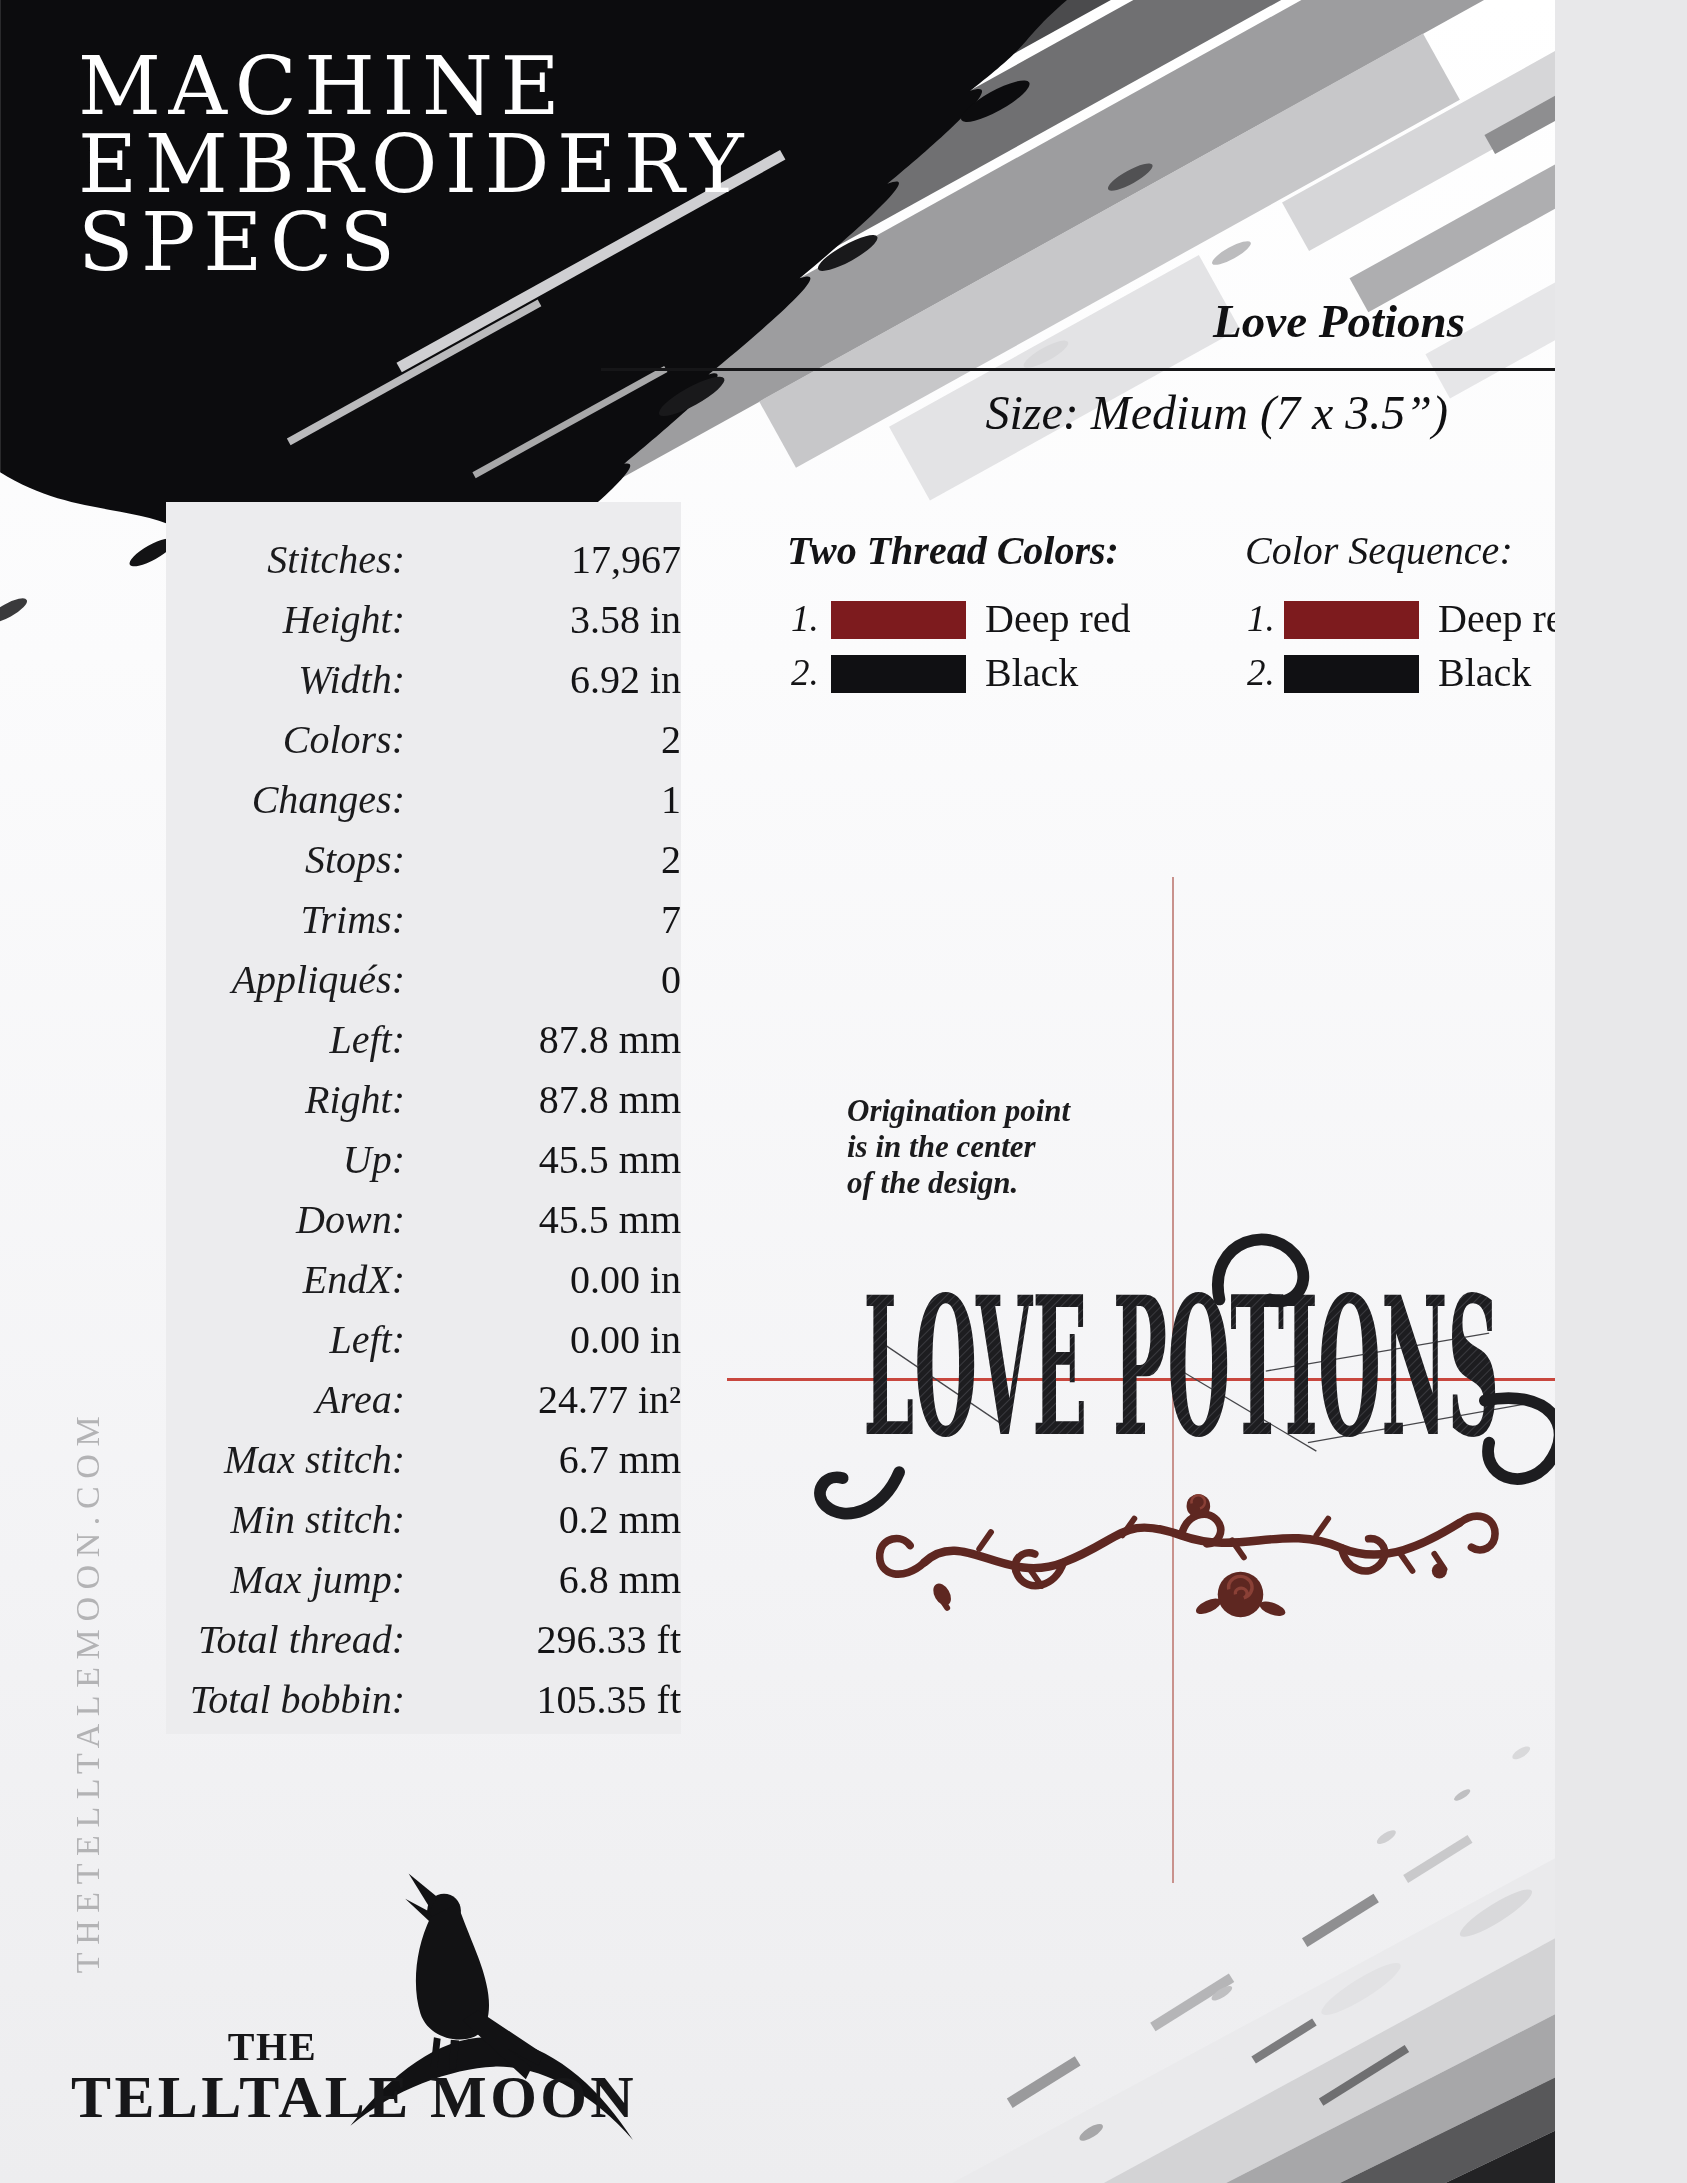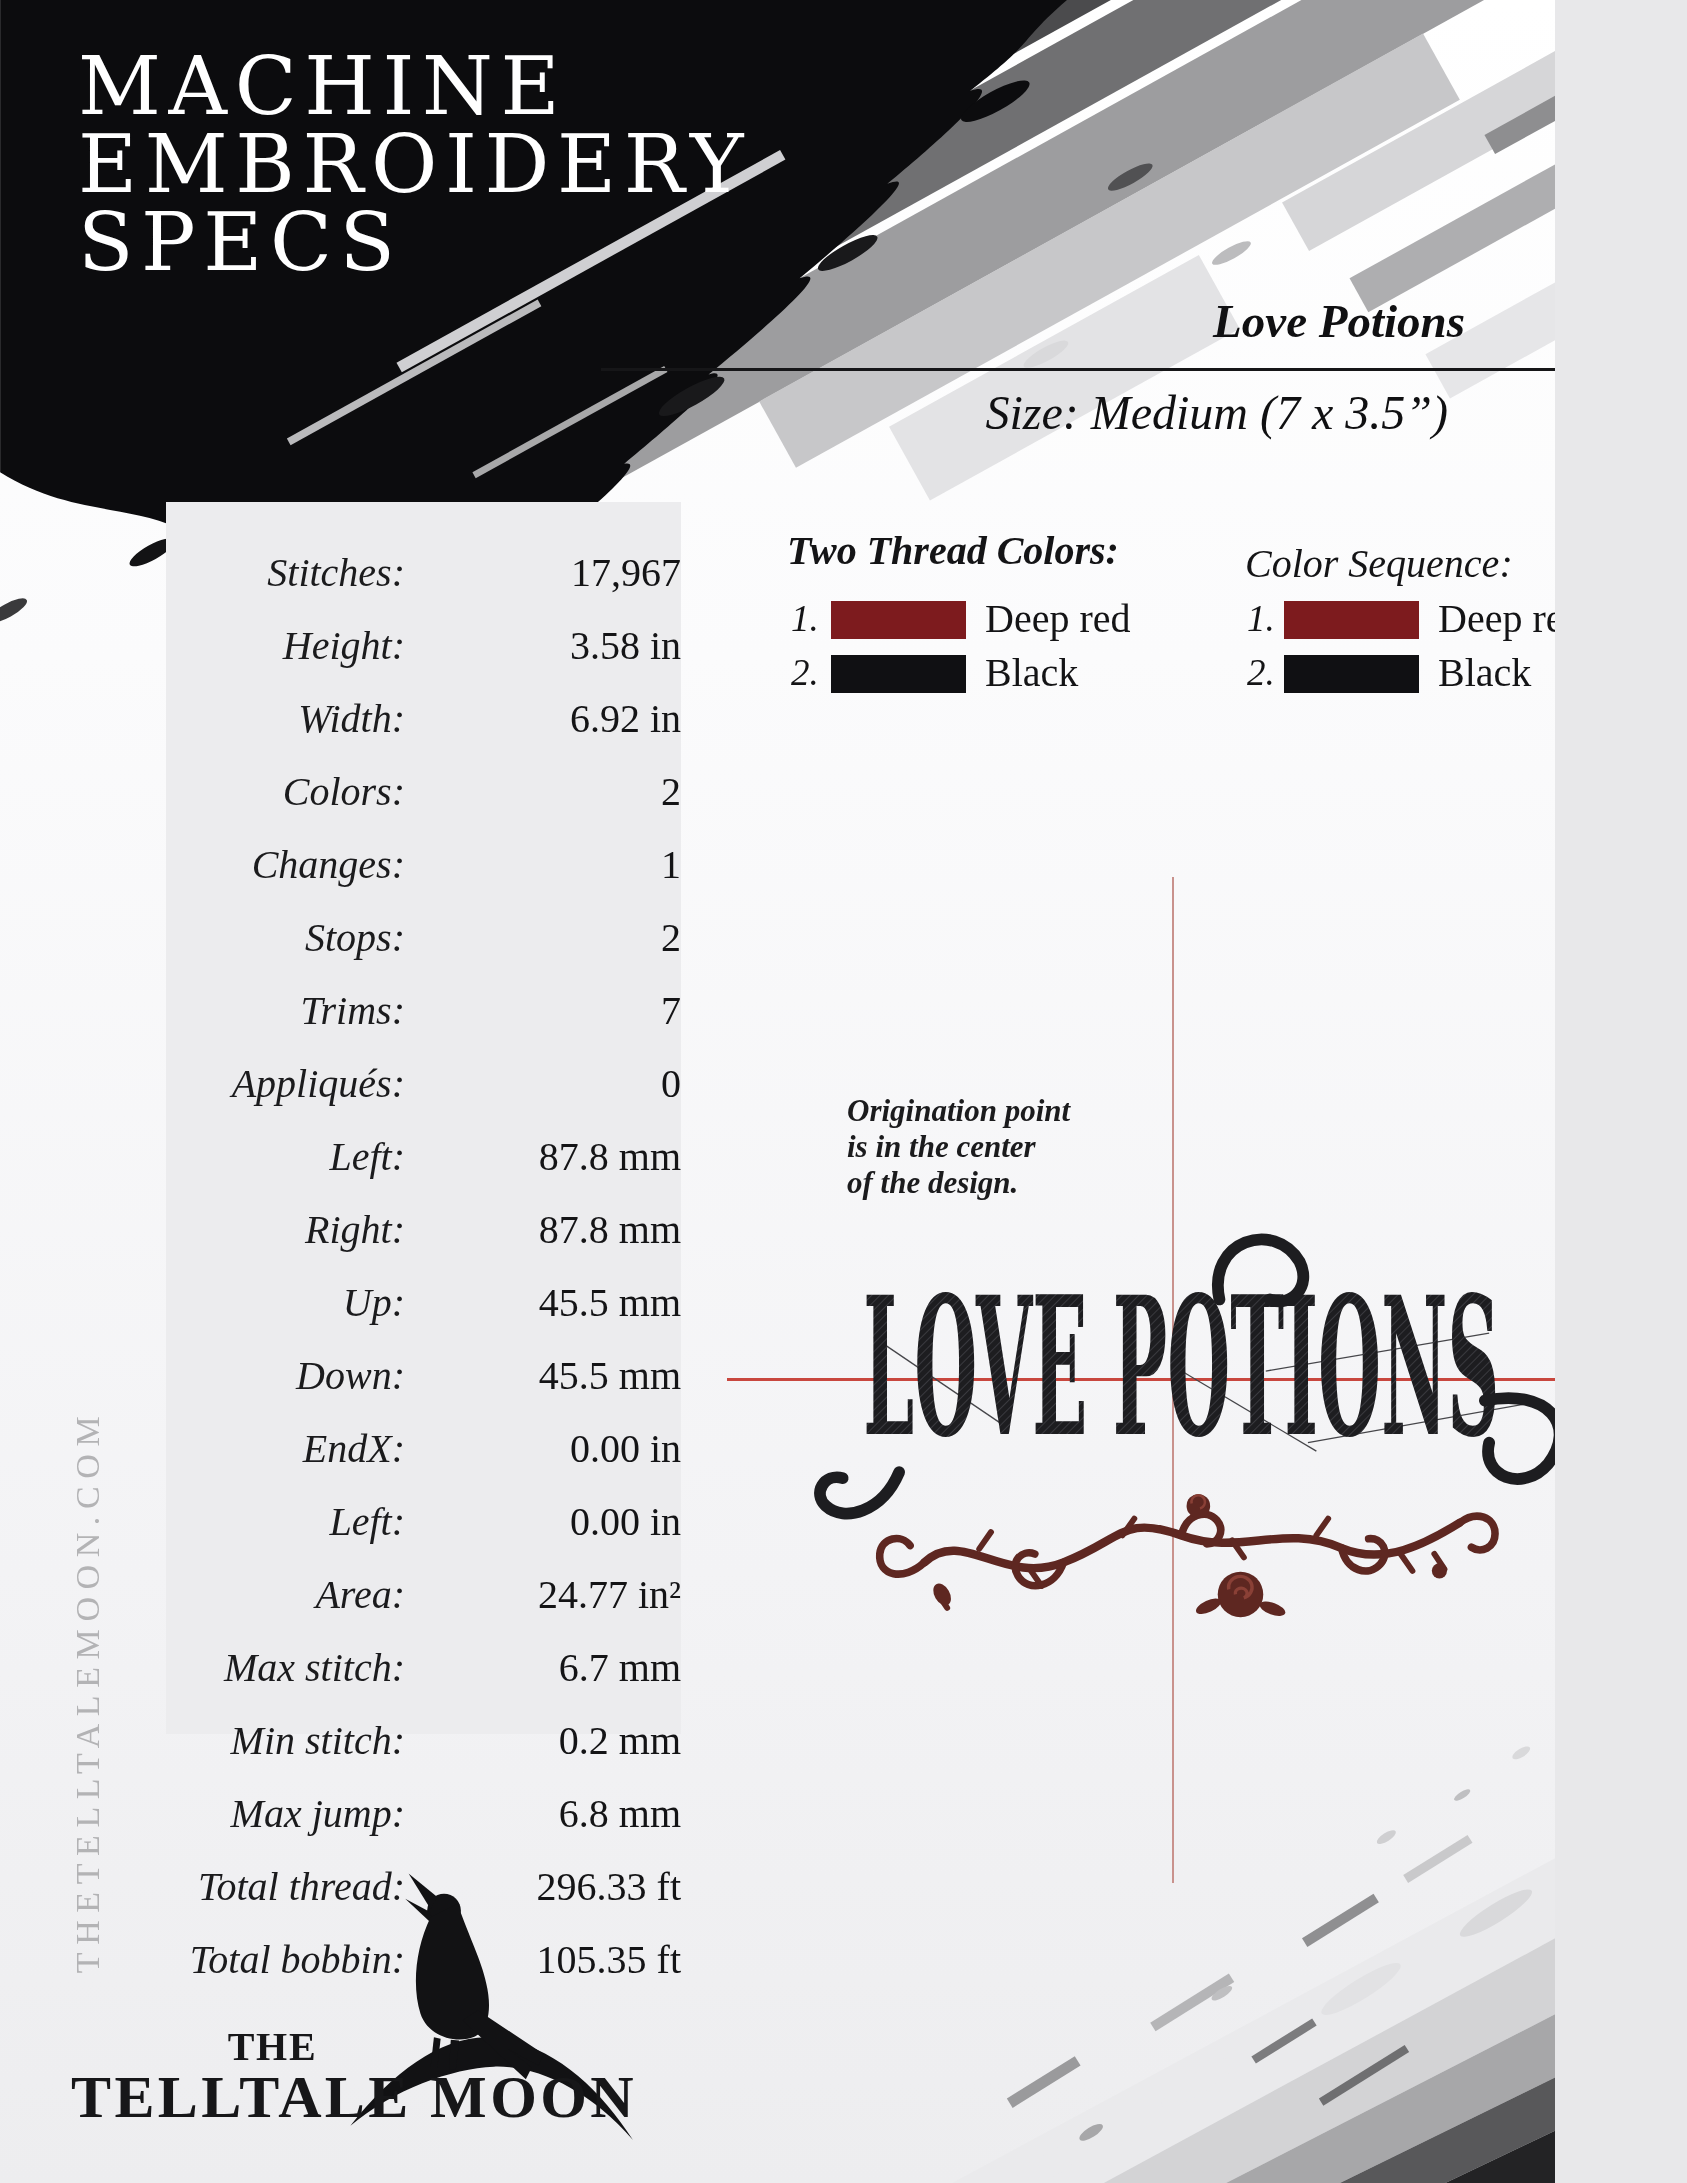--- a/index.html
+++ b/index.html
@@ -25,21 +25,21 @@
   .size-label{
     position:absolute; right:107px; top:385px; font-size:48px; font-weight:normal;
     font-style:italic; color:#101012; white-space:nowrap;
   }
 
   
   .spec-panel{
     position:absolute; left:166px; top:502px; width:515px; height:1232px;
     background:#ececee; padding-top:27px; box-sizing:border-box;
   }
-  .spec-row{display:grid; grid-template-columns:239px 1fr; column-gap:52px; height:60px; align-items:center;margin-top:13px;}
+  .spec-row{display:grid; grid-template-columns:239px 1fr; column-gap:52px; height:60px; align-items:center;}
   .spec-label{text-align:right; font-style:italic; font-size:40px; color:#1b1b1d; white-space:nowrap;}
   .spec-value{text-align:right; font-size:40px; color:#141416; white-space:nowrap;}
 
   
   .tc-heading{position:absolute; font-size:40px; font-style:italic; color:#141416; white-space:nowrap;}
   .tc-num{position:absolute; font-size:37px; font-style:italic; line-height:46px; color:#141416;}
   .tc-swatch{position:absolute; width:135px; height:38px;}
   .tc-name{position:absolute; font-size:40px; line-height:46px; color:#141416; white-space:nowrap;}
 
   
@@ -199,21 +199,21 @@
         <span class="spec-label">Total thread:</span>
         <span class="spec-value">296.33 ft</span>
       </div>
     <div class="spec-row">
         <span class="spec-label">Total bobbin:</span>
         <span class="spec-value">105.35 ft</span>
       </div>
   </div>
 
   <div class="tc-heading" style="left:787px; top:527px;font-weight:bold;">Two Thread Colors:</div>
-  <div class="tc-heading" style="left:1245px; top:540px;">Color Sequence:</div>
+  <div class="tc-heading" style="left:1245px; top:527px;">Color Sequence:</div>
 
   <span class="tc-num" style="left:791px; top:596px;">1.</span>
   <div class="tc-swatch" style="left: 831px; top: 601px; background: rgb(125, 27, 30);"></div>
   <span class="tc-name" style="left:985px; top:596px;">Deep red</span>
 
   <span class="tc-num" style="left:791px; top:650px;">2.</span>
   <div class="tc-swatch" style="left: 831px; top: 655px; background: rgb(16, 16, 19);"></div>
   <span class="tc-name" style="left:985px; top:650px;">Black</span>
 
   <span class="tc-num" style="left:1247px; top:596px;">1.</span>

